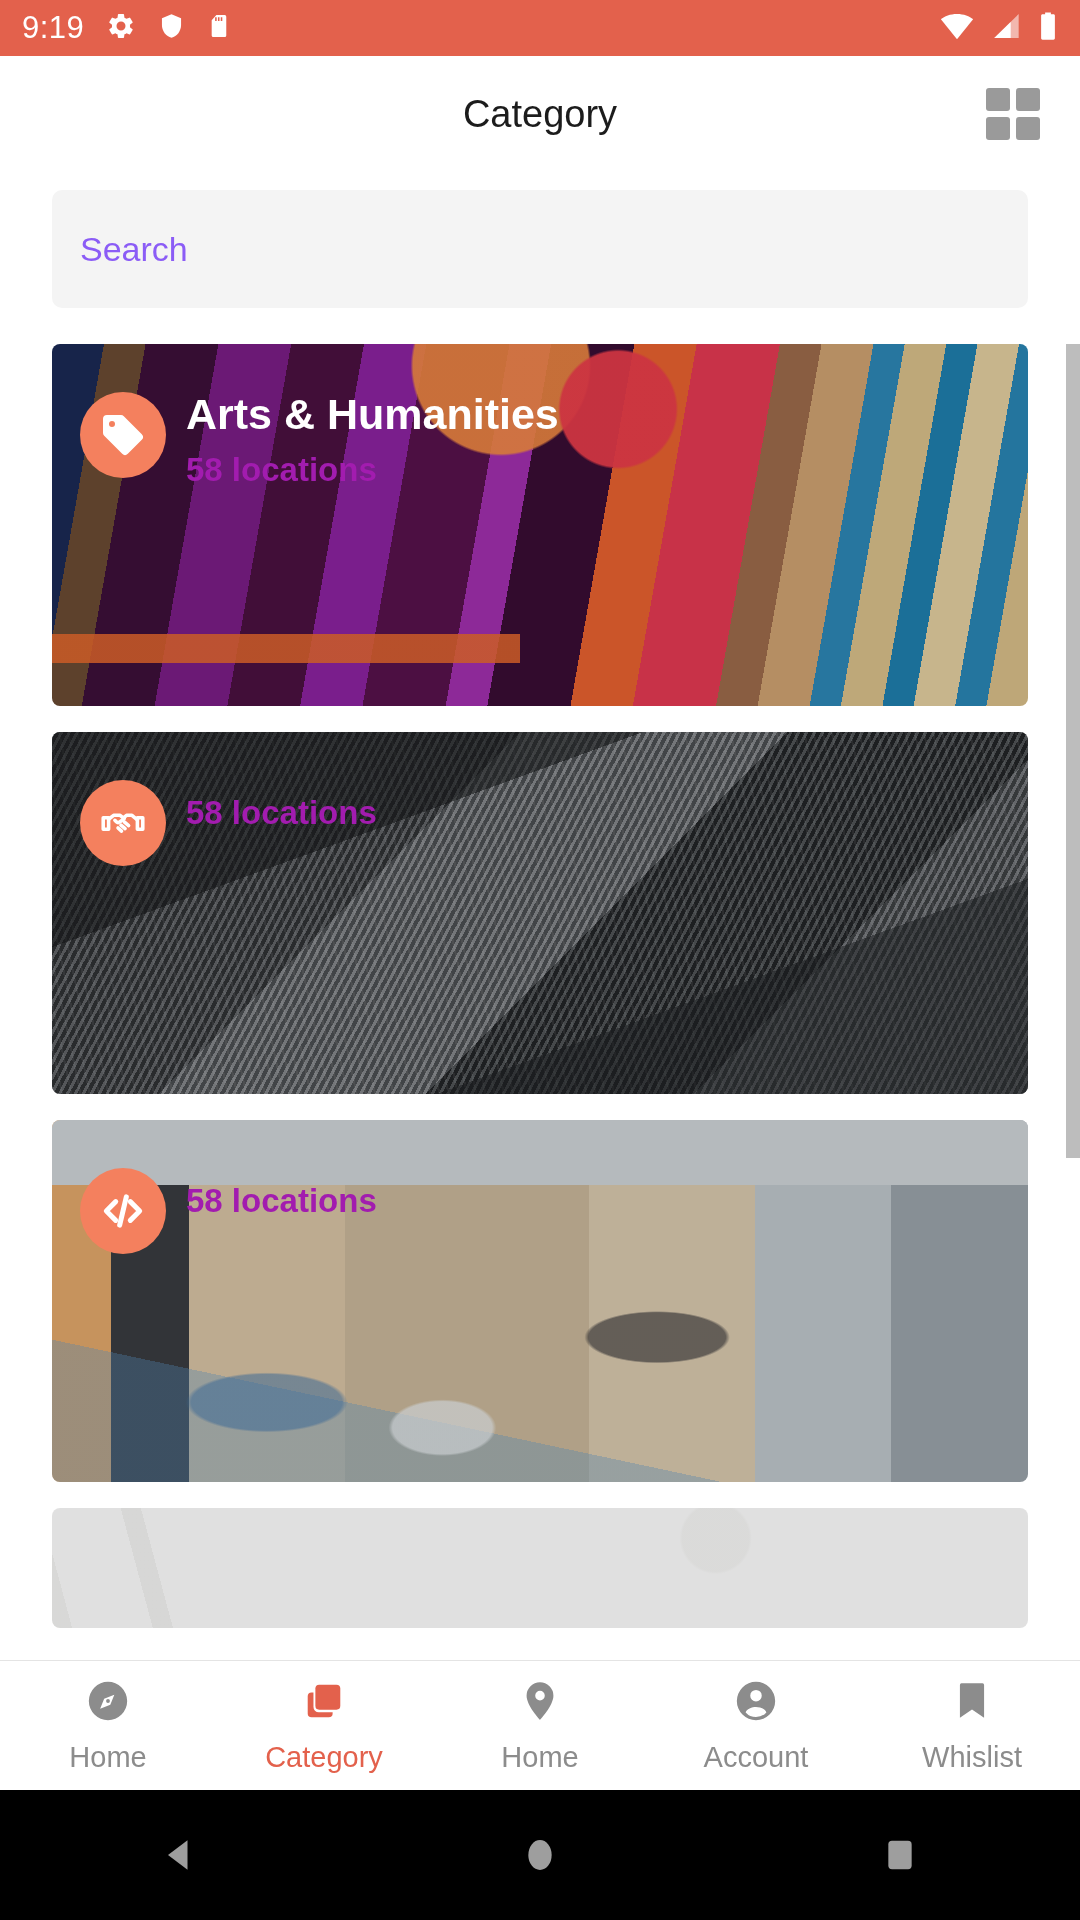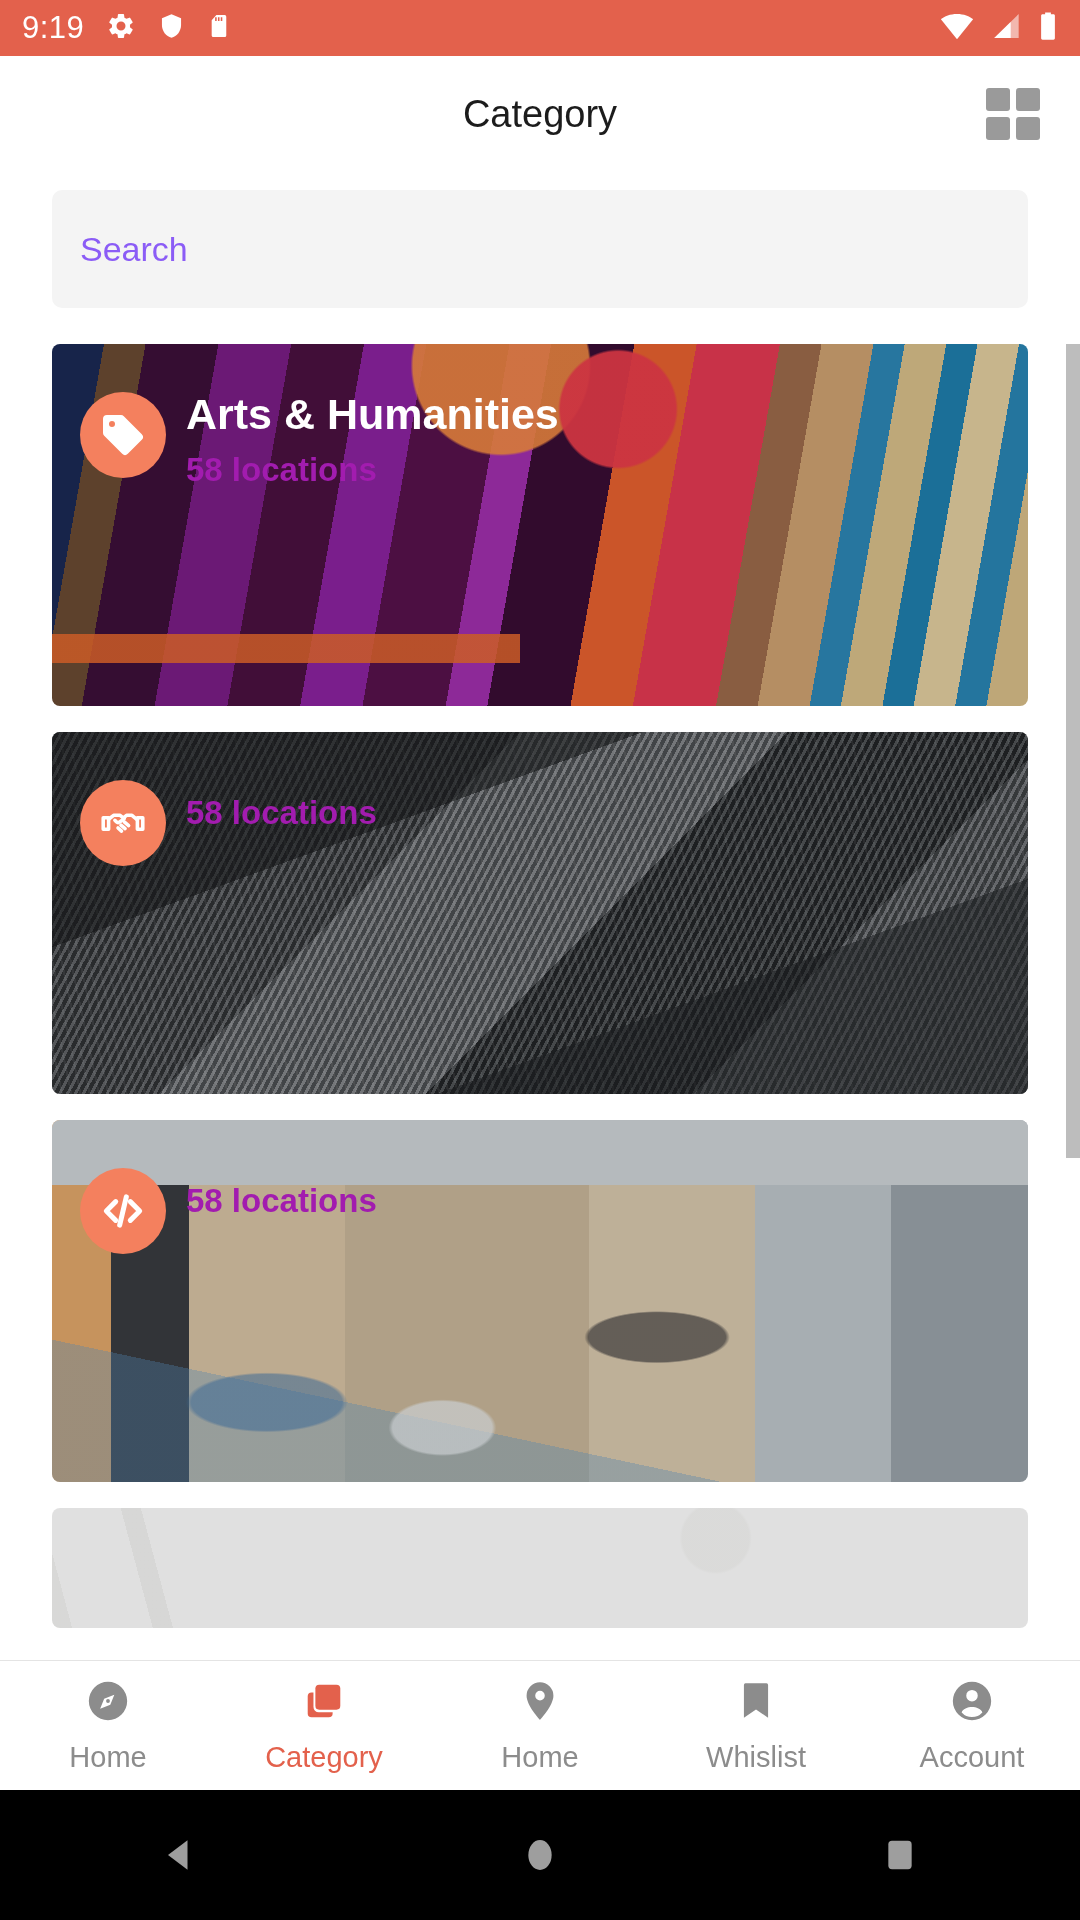--- a/index.html
+++ b/index.html
@@ -299,33 +299,33 @@
       <svg width="46" height="46" viewBox="0 0 24 24" fill="#8C8C8C">
         <path d="M12 2.2a7 7 0 00-7 7c0 5.1 7 12.6 7 12.6s7-7.5 7-12.6a7 7 0 00-7-7zm0 9.5a2.5 2.5 0 112.5-2.5 2.5 2.5 0 01-2.5 2.5z"></path>
       </svg>
     </span>
     <span class="nav-label">Home</span>
   </div>
 
   <div class="nav-item">
     <span>
       <svg width="46" height="46" viewBox="0 0 24 24" fill="#8C8C8C">
+        <path d="M12 2a10 10 0 1010 10A10 10 0 0012 2zm0 4.2a3 3 0 11-3 3 3 3 0 013-3zm0 14.2a7.3 7.3 0 01-5.4-2.4c.3-1.9 3.4-2.9 5.4-2.9s5.1 1 5.4 2.9A7.3 7.3 0 0112 20.4z"></path>
+      </svg>
+    </span>
+    <span class="nav-label">Account</span>
+  </div>
+
+  <div class="nav-item">
+    <span>
+      <svg width="46" height="46" viewBox="0 0 24 24" fill="#8C8C8C">
         <path d="M6.5 2.8h11a.8.8 0 01.8.8v17.1l-6.3-4.3-6.3 4.3V3.6a.8.8 0 01.8-.8z"></path>
       </svg>
     </span>
     <span class="nav-label">Whislist</span>
-  </div>
-
-  <div class="nav-item">
-    <span>
-      <svg width="46" height="46" viewBox="0 0 24 24" fill="#8C8C8C">
-        <path d="M12 2a10 10 0 1010 10A10 10 0 0012 2zm0 4.2a3 3 0 11-3 3 3 3 0 013-3zm0 14.2a7.3 7.3 0 01-5.4-2.4c.3-1.9 3.4-2.9 5.4-2.9s5.1 1 5.4 2.9A7.3 7.3 0 0112 20.4z"></path>
-      </svg>
-    </span>
-    <span class="nav-label">Account</span>
   </div>
 </div>
 
 <div class="android-nav">
   <span>
     <svg width="40" height="40" viewBox="0 0 24 24" fill="#9e9e9e">
       <path d="M16.5 3.2v17.6L4.8 12z"></path>
     </svg>
   </span>
   <span>

